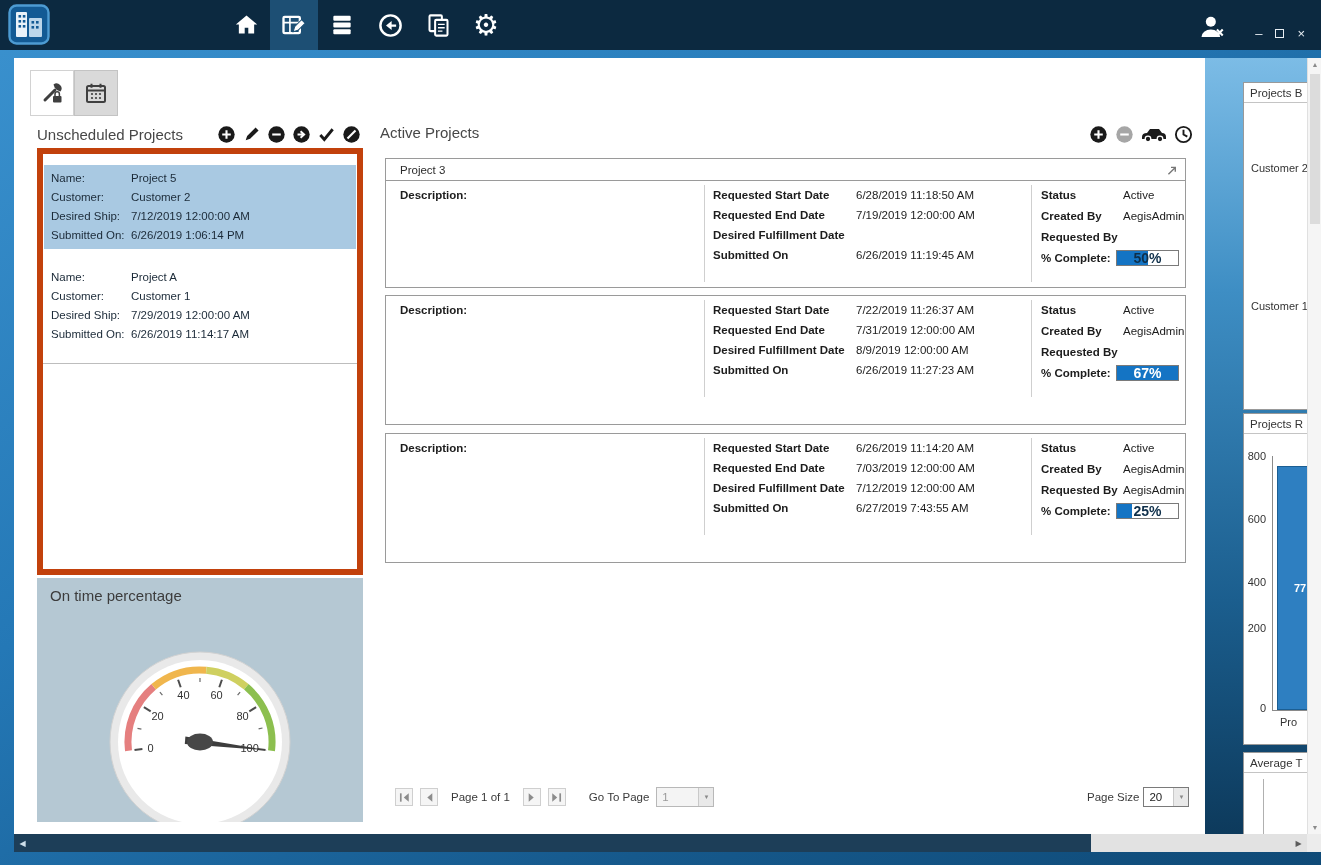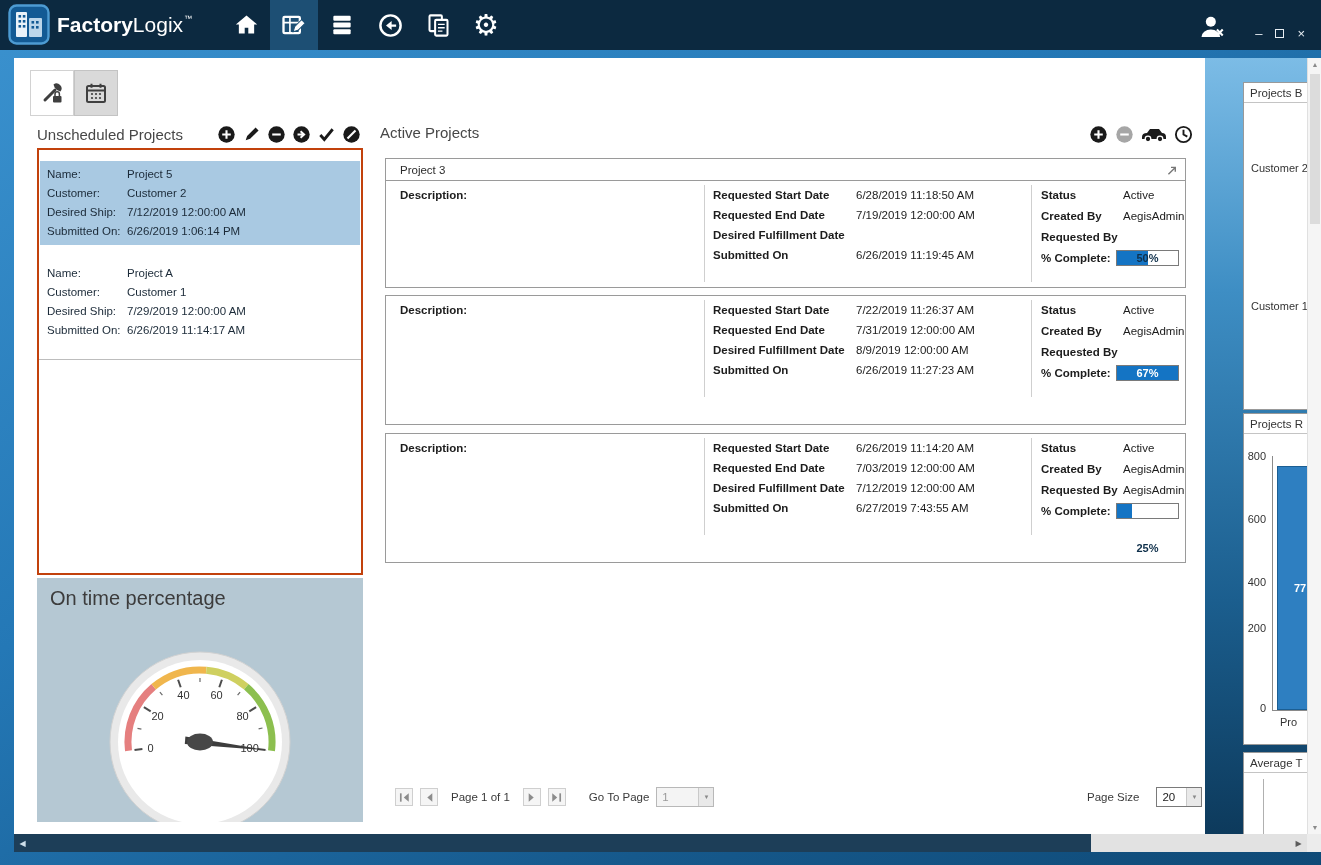--- a/index.html
+++ b/index.html
@@ -25,29 +25,29 @@
 .content{position:absolute;left:14px;top:58px;width:1293px;height:776px;background:#fff;overflow:hidden}
 
 .tabs{position:absolute;left:16px;top:12px;display:flex}
 .tab{width:44px;height:46px;border:1px solid #d2d2d2;background:#fff;display:flex;align-items:center;justify-content:center;cursor:pointer}
 .tab.selected{background:#d9d9d9;border-color:#c3c3c3}
 
 .upanel-header{position:absolute;left:23px;top:62px;width:326px;height:28px;display:flex;align-items:center}
 .panel-title{font-size:15px;font-weight:normal;color:#474747;flex:1}
 .utoolbar{display:flex;gap:6px;align-items:center;margin-right:2px}
 .tbtn{width:19px;height:19px;display:flex;align-items:center;justify-content:center;cursor:pointer}
-.ulist{position:absolute;left:23px;top:90px;width:326px;height:427px;background:#fff;border:2px solid #c2410c;padding-top:11px;overflow:hidden}
+.ulist{position:absolute;left:23px;top:90px;width:326px;height:427px;background:#fff;border:6px solid #c2410c;padding-top:11px;overflow:hidden}
 .ucard{margin:0 1px 15px 1px;padding:4px 7px;cursor:pointer}
 .ucard.selected{background:#a9c9e2}
 .u-row{display:flex;font-size:11.5px;line-height:19px;color:#1b2a38}
 .u-label{width:80px;flex-shrink:0}
 .usep{height:1px;background:#bdbdbd;margin-top:6px}
 
 .gauge-panel{position:absolute;left:23px;top:520px;width:326px;height:244px;background:#b5c8d3;padding:9px 13px;overflow:hidden}
-.gauge-title{font-size:20px;color:#3c3c3c}
+.gauge-title{font-size:15px;color:#3c3c3c}
 .gauge-value{font-size:19px;font-weight:bold;color:#3cb043;margin-top:5px}
 .gauge-svg{position:absolute;left:53px;top:52px}
 .gtick{font-size:11px;fill:#333}
 
 .active-title{position:absolute;left:366px;top:66px;font-size:15px;font-weight:normal;color:#474747}
 .active-toolbar{position:absolute;left:1075px;top:67px;display:flex;gap:7px;align-items:center}
 .acard{position:absolute;left:371px;width:801px;height:130px;border:1px solid #9a9a9a;background:#fff}
 .ac1{top:100px}.ac2{top:237px}.ac3{top:375px}
 .acard-header{height:22px;border-bottom:1px solid #9a9a9a;display:flex;align-items:center;padding:0 8px 0 14px;font-size:11.5px;color:#2b2b2b}
 .expand-btn{margin-left:auto;cursor:pointer;display:flex}
@@ -59,31 +59,31 @@
 .r1{top:8px}.r2{top:28px}.r3{top:48px}.r4{top:68px}
 .s1{top:8px}.s2{top:29px}.s3{top:50px}
 .cx-desc{left:14px}
 .cx-dl{left:327px}
 .cx-dv{left:470px}
 .cx-sl{left:655px}
 .cx-sv{left:737px}
 .status-val{font-weight:normal}
 .pbar{position:absolute;left:730px;top:69px;width:63px;height:16px;border:1px solid #7a7a7a;background:#fff}
 .pbar-fill{height:100%;background:#1474c4}
-.pbar-label{position:absolute;left:0;top:0;width:100%;height:100%;text-align:center;line-height:14px;font-size:11px;font-weight:bold}
+.pbar-label{position:absolute;left:0;top:0;width:100%;height:100%;text-align:center;line-height:14px;font-size:14px;font-weight:bold}
 
 .pager{position:absolute;left:381px;top:729px;display:flex;align-items:center;gap:7px;font-size:11.5px;color:#3a3a3a}
 .pgbtn{width:18px;height:18px;border:1px solid #cfcfcf;background:#f5f5f5;display:flex;align-items:center;justify-content:center;cursor:pointer}
 .pgico{width:13px;height:13px}
 .pg-text{margin:0 6px}
 .pg-goto-label{margin-left:16px}
 .goto-box{width:58px;height:20px;border:1px solid #b8b8b8;background:#f4f4f4;display:flex;align-items:center;cursor:pointer}
 .goto-val{flex:1;padding-left:5px;color:#9a9a9a;font-size:11.5px}
 .combo-arrow{width:15px;height:100%;display:flex;align-items:center;justify-content:center;font-size:6px;color:#8a8a8a;border-left:1px solid #c9c9c9;background:#e9e9e9}
-.pagesize{position:absolute;left:1073px;top:729px;display:flex;align-items:center;gap:17px;font-size:11.5px;color:#3a3a3a}
+.pagesize{position:absolute;left:1073px;top:729px;display:flex;align-items:center;gap:4px;font-size:11.5px;color:#3a3a3a}
 .ps-box{width:46px;height:20px;border:1px solid #7a7a7a;background:#fff;display:flex;align-items:center;cursor:pointer}
 .ps-val{flex:1;padding-left:5px;color:#222}
 
 .blue-band{position:absolute;left:1191px;top:0;width:102px;height:776px;
   background:linear-gradient(180deg,#7cbce6 0%,#3e8ec4 30%,#1b5e8e 70%,#0d3a5c 100%)}
 .rp-card{position:absolute;background:#fff;border:1px solid #999;overflow:hidden}
 .rp1{left:1229px;top:24px;width:150px;height:328px}
 .rp2{left:1229px;top:355px;width:150px;height:332px}
 .rp3{left:1229px;top:694px;width:150px;height:140px}
 .rp-header{height:20px;line-height:20px;padding-left:6px;font-size:11.5px;color:#333;border-bottom:1px solid #c4c4c4}
@@ -123,25 +123,20 @@
           <rect x="14.8" y="11" width="2.6" height="2.6" fill="#135a94"></rect>
         <rect x="10.5" y="16" width="2.6" height="2.6" fill="#135a94"></rect>
           <rect x="14.8" y="16" width="2.6" height="2.6" fill="#135a94"></rect>
         <rect x="10.5" y="21" width="2.6" height="2.6" fill="#135a94"></rect>
           <rect x="14.8" y="21" width="2.6" height="2.6" fill="#135a94"></rect>
         <rect x="23.5" y="17" width="2.6" height="2.6" fill="#135a94"></rect>
           <rect x="28" y="17" width="2.6" height="2.6" fill="#135a94"></rect>
         <rect x="23.5" y="22" width="2.6" height="2.6" fill="#135a94"></rect>
           <rect x="28" y="22" width="2.6" height="2.6" fill="#135a94"></rect>
       </svg>
-    </div>
-    <div class="brand">
-      <span class="brand-bold">Factory</span>
-        <span class="brand-light">Logix</span>
-        <span class="brand-tm">™</span>
     </div>
     <nav class="mainnav">
       <div class="nav-btn">
         <svg width="27" height="27" viewBox="0 0 24 24">
             <path d="M12 3 2.5 11h2.7v8h5.2v-5h3.2v5h5.2v-8h2.7z" fill="#fff"></path>
           </svg>
       </div>
       <div class="nav-btn selected">
         <svg width="28" height="28" viewBox="0 0 24 24">
           <rect x="3" y="5" width="14" height="14" rx="1" fill="none" stroke="#fff" stroke-width="2"></rect>
@@ -430,21 +425,21 @@
         <div class="vline vl2"></div>
         <span class="blabel cx-sl s1">Status</span>
           <span class="bval status-val cx-sv s1">Active</span>
         <span class="blabel cx-sl s2">Created By</span>
           <span class="bval cx-sv s2">AegisAdmin</span>
         <span class="blabel cx-sl s3">Requested By</span>
           <span class="bval cx-sv s3">AegisAdmin</span>
         <span class="blabel cx-sl" style="top:71px">% Complete:</span>
         <div class="pbar">
           <div class="pbar-fill" style="width: 25%;"></div>
-          <div class="pbar-label" style="color: rgb(14, 47, 74); margin-top: 37px;">25%</div>
+          <div class="pbar-label" style="color: rgb(14, 47, 74);">25%</div>
         </div>
       </div>
     </article>
 
     <div class="pager">
       <span class="pgbtn">
         <svg class="pgico" viewBox="0 0 14 14">
             <path d="M3 2.5v9" stroke="#8c8c8c" stroke-width="1.8"></path>
             <path d="M11.6 2.5 6.2 7l5.4 4.5z" fill="#8c8c8c"></path>
           </svg>

